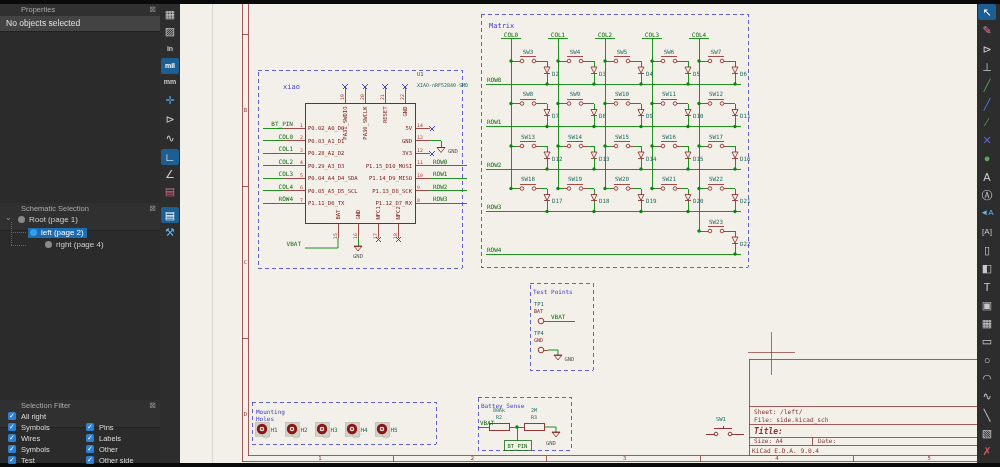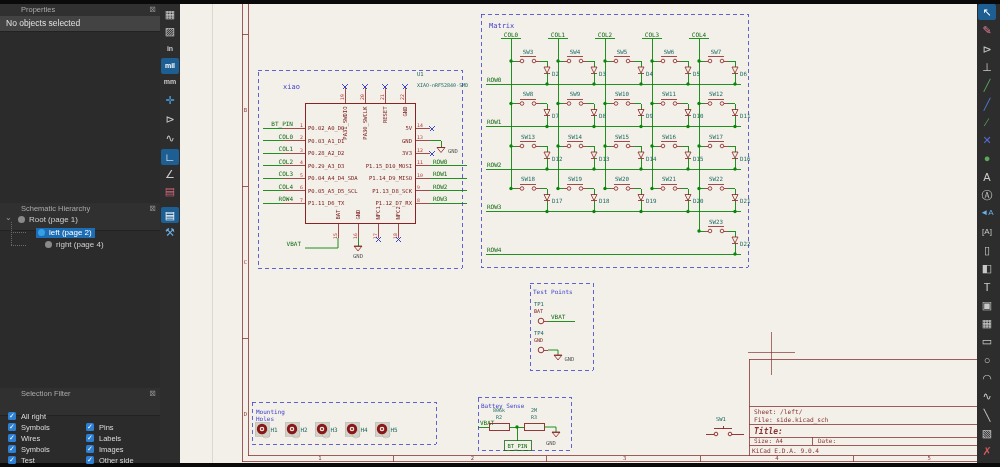--- a/index.html
+++ b/index.html
@@ -47,34 +47,34 @@
   <div class="bar" style="top:463px;height:4px"></div>
 
   <div id="left-panel">
     <div class="pane-header" style="top:0">
       <span>Properties</span>
       <span class="pane-close">⊠</span>
     </div>
     <div class="status-row" style="top:12px">No objects selected</div>
 
     <div class="pane-header" style="top:199px">
-      <span>Schematic Hierarchy</span>
+      <span>Schematic Selection</span>
       <span class="pane-close">⊠</span>
     </div>
     <div id="hier-tree">
         <span class="tree-arrow" style="left: 5px; top: 209px;">⌄</span>
         <div class="tree-vline" style="left: 11px; top: 218px; height: 23px;"></div>
         <div class="tree-hline" style="left: 11px; top: 228px; width: 15px;"></div>
         <div class="tree-hline" style="left: 11px; top: 241px; width: 15px;"></div>
         <div class="tree-row" style="top: 210px; left: 18px; text-align: right;"><span><span class="tree-bullet"></span><span>Root (page 1)</span></span></div>
-        <div class="tree-row" style="top: 222.5px; left: 28px; margin-left: 8px;"><span class="tree-sel"><span class="tree-bullet blue"></span><span>left (page 2)</span></span></div>
+        <div class="tree-row" style="top: 222.5px; left: 28px;"><span class="tree-sel"><span class="tree-bullet blue"></span><span>left (page 2)</span></span></div>
         <div class="tree-row" style="top: 235px; left: 28px; padding-left: 17px;"><span><span class="tree-bullet"></span><span>right (page 4)</span></span></div>
       </div>
 
-    <div class="pane-header" style="top:384px">
+    <div class="pane-header" style="top:396px">
       <span>Selection Filter</span>
       <span class="pane-close">⊠</span>
     </div>
     <div id="filter-grid">
         <div class="cb-row" style="top: 408px; left: 8px;">
           <span class="cb-box">✓</span>
           <span class="cb-label">All right</span>
         </div>
         <div class="cb-row" style="top: 419px; left: 8px;">
           <span class="cb-box">✓</span>
@@ -91,21 +91,21 @@
         <div class="cb-row" style="top: 430px; left: 86px;">
           <span class="cb-box">✓</span>
           <span class="cb-label">Labels</span>
         </div>
         <div class="cb-row" style="top: 441px; left: 8px;">
           <span class="cb-box">✓</span>
           <span class="cb-label">Symbols</span>
         </div>
         <div class="cb-row" style="top: 441px; left: 86px;">
           <span class="cb-box">✓</span>
-          <span class="cb-label">Images</span>
+          <span class="cb-label">Other</span>
         </div>
         <div class="cb-row" style="top: 452px; left: 8px;">
           <span class="cb-box">✓</span>
           <span class="cb-label">Test</span>
         </div>
         <div class="cb-row" style="top: 452px; left: 86px;">
           <span class="cb-box">✓</span>
           <span class="cb-label">Other side</span>
         </div>
       </div>

